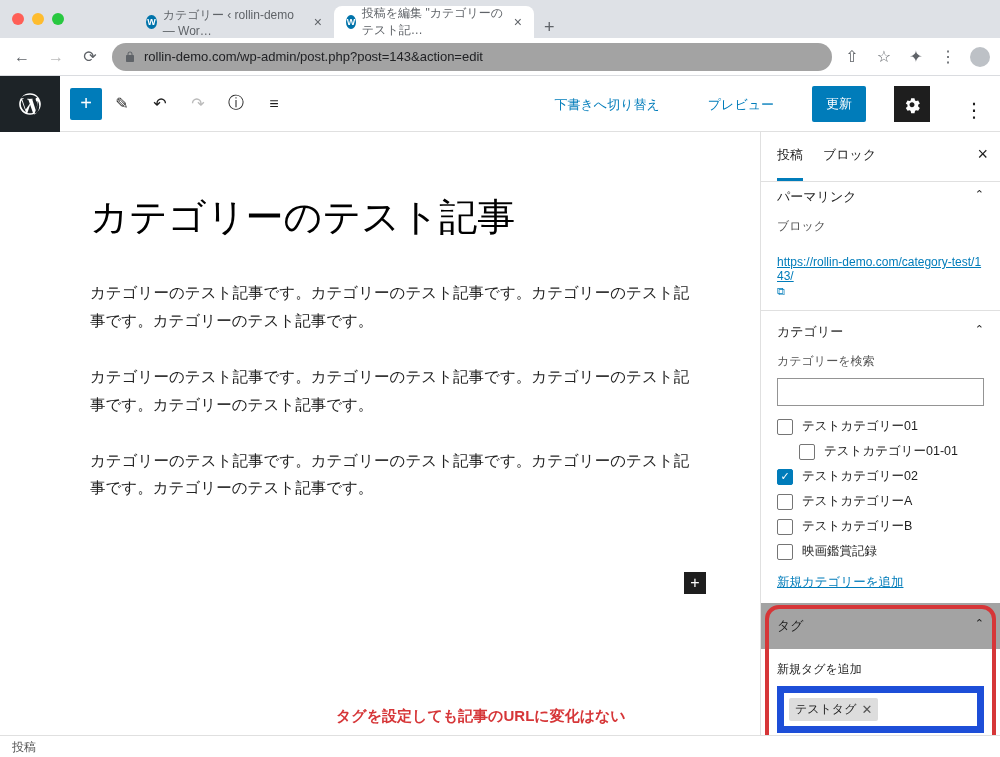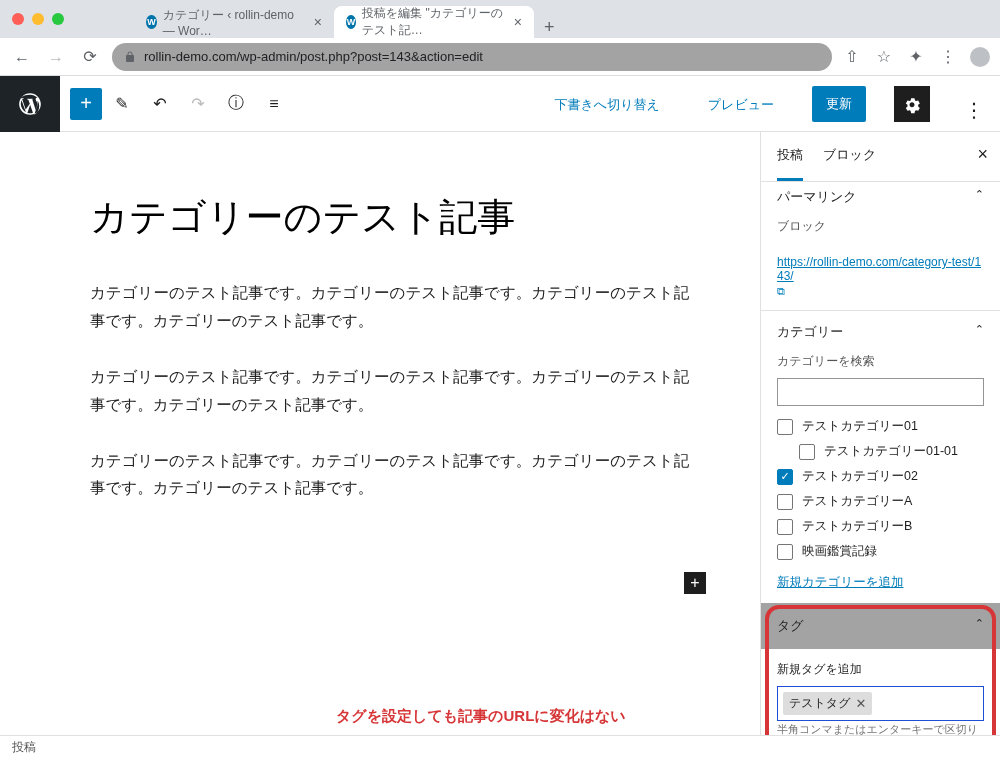--- a/index.html
+++ b/index.html
@@ -64,21 +64,21 @@
 .cat-item.indent { padding-left: 22px; }
 .chk { width: 16px; height: 16px; border: 1px solid #757575; border-radius: 2px; display: flex; align-items: center; justify-content: center; }
 .chk.checked { background: #007cba; border-color: #007cba; color: #fff; font-size: 11px; }
 .add-link { color: #007cba; font-size: 12.5px; text-decoration: underline; margin-top: 10px; display: inline-block; }
 
 
 .tags-wrap { position: relative; margin-top: -1px; }
 .red-box { position: absolute; top: 2px; left: 4px; right: 4px; bottom: 2px; border: 4px solid #d63638; border-radius: 14px; pointer-events: none; }
 .tags-panel-head { background: #a3a3a3; padding: 14px 16px; display: flex; justify-content: space-between; font-size: 13px; }
 .tags-body { padding: 12px 16px 14px; }
-.tag-input-wrap { border: 1px solid #1d4ed8; padding: 5px; margin: 8px 0 0; display: flex; }
+.tag-input-wrap { border: 7px solid #1d4ed8; padding: 5px; margin: 8px 0 0; display: flex; }
 .tag-pill { background: #ddd; padding: 3px 6px; border-radius: 2px; font-size: 12px; display: flex; align-items: center; gap: 5px; }
 .tag-x { font-size: 13px; color: #555; }
 .hint { font-size: 11px; color: #757575; line-height: 1.5; }
 
 
 .status { position: absolute; bottom: 0; left: 0; right: 0; height: 22px; background: #fff; border-top: 1px solid #e0e0e0; padding: 3px 12px; font-size: 12px; color: #555; }
 </style>
 </head>
 <body>
 

